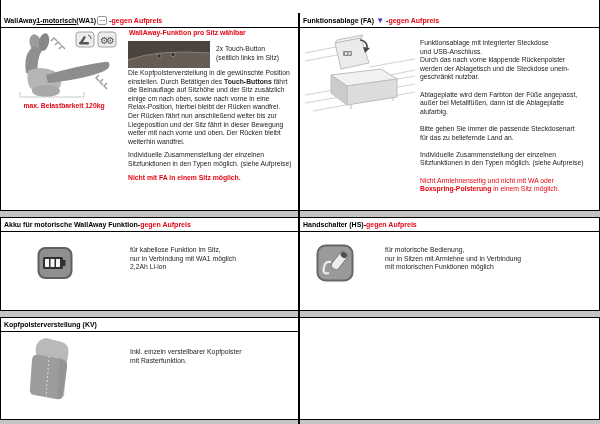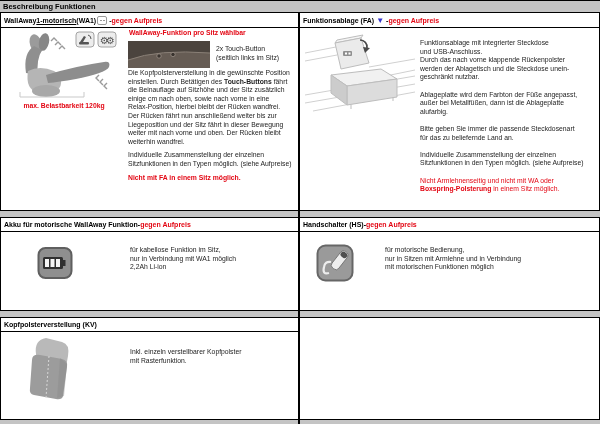--- a/index.html
+++ b/index.html
@@ -41,23 +41,20 @@
   .red-line{font-size:6.8px;font-weight:bold;color:var(--red,#e30613);white-space:nowrap;}
 </style>
 </head>
 <body>
 
 <div id="page">
 
   <div class="vline" style="left:0;"></div>
   <div class="vline" style="left:599px;"></div>
 
-  <div class="topbar">
-    <span>Beschreibung Funktionen</span>
-  </div>
 
   <div class="band" style="top:210px;height:8px;"></div>
   <div class="band" style="top:310px;height:8px;"></div>
   <div class="band" style="top:419px;height:5px;border-bottom:none;"></div>
 
   <div class="divider"></div>
 
   <div class="sec-hdr" style="left:1px;top:14px;width:294px;">
     <span>WallAway </span>
       <span class="u">1-motorisch</span>

